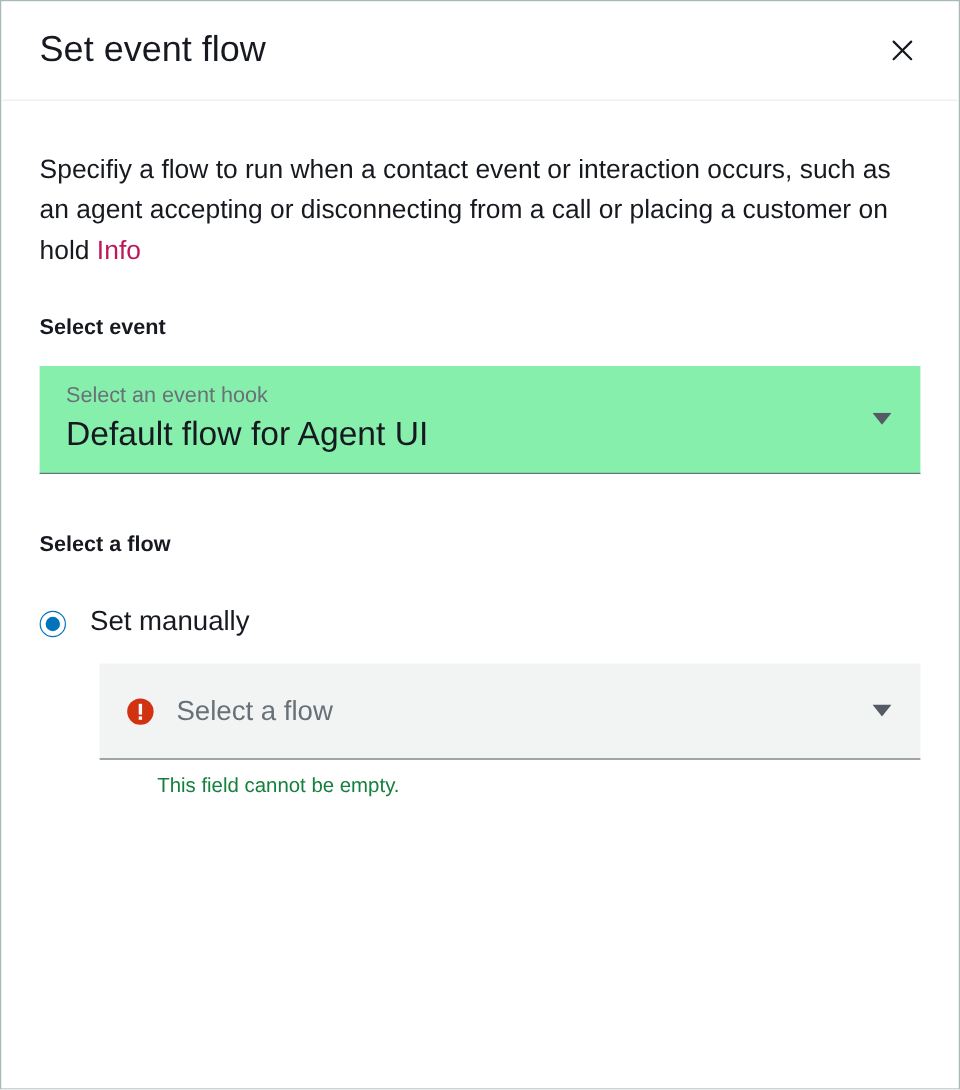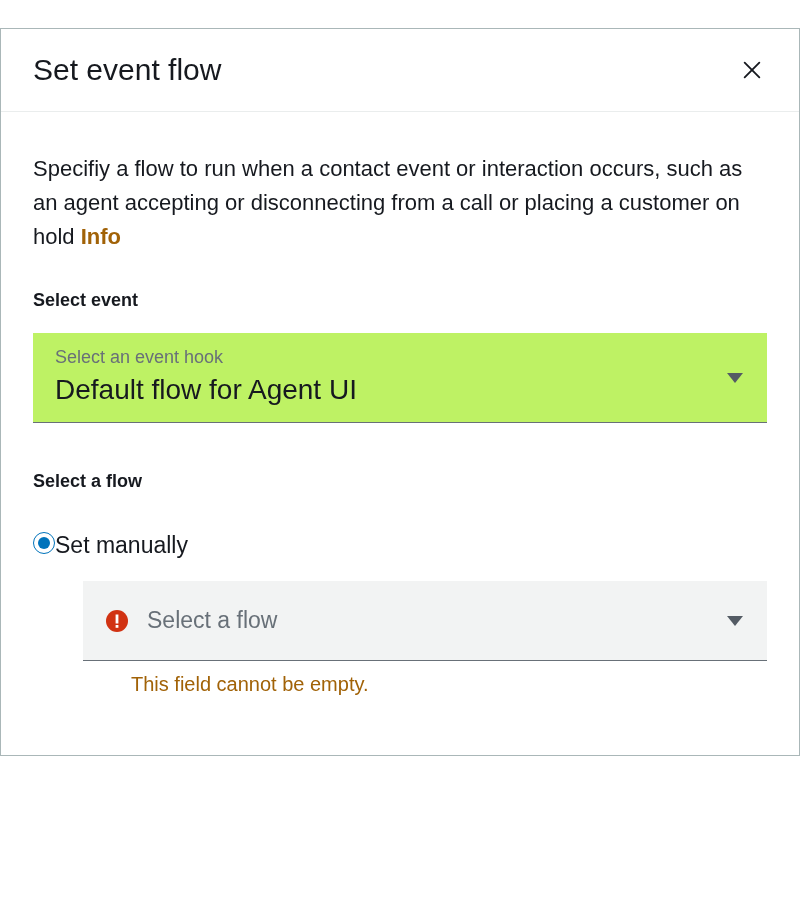--- a/index.html
+++ b/index.html
@@ -7,24 +7,23 @@
   body {
     font-family: "Amazon Ember", "Helvetica Neue", Arial, sans-serif;
     background: #fff;
     color: #16191f;
     width: 800px;
     height: 908px;
   }
   .panel {
     border: 1px solid #aab7b8;
     width: 800px;
-    height: 728px;
+    height: 908px;
     overflow: hidden;
     background: #fff;
-    margin-top: 28px;
   }
   .panel-header {
     display: flex;
     align-items: center;
     justify-content: space-between;
     padding: 24px 32px 24px 32px;
     border-bottom: 1px solid #eaeded;
   }
   .panel-title {
     font-size: 30px;
@@ -45,36 +44,35 @@
   .panel-body {
     padding: 40px 32px 0 32px;
   }
   .description {
     font-size: 22px;
     line-height: 1.55;
     color: #16191f;
     margin: 0 0 36px 0;
   }
   .info-link {
-    color: #a16207;
+    color: #be185d;
     text-decoration: none;
     cursor: pointer;
-    font-weight: bold;
   }
 
   .section-label {
     font-size: 18px;
     font-weight: 700;
     color: #16191f;
     margin: 0 0 22px 0;
   }
 
   
   .dropdown {
-    background: #bef264;
+    background: #86efac;
     border-bottom: 1px solid #687078;
     padding: 14px 20px 16px 22px;
     position: relative;
     cursor: pointer;
   }
   .dropdown .caption {
     font-size: 18px;
     color: #687078;
     margin-bottom: 6px;
   }
@@ -89,21 +87,22 @@
     transform: translateY(-50%);
     color: #545b64;
   }
   .caret svg { width: 16px; height: 10px; }
 
   .spacer { height: 48px; }
 
   
   .radio-row {
     display: flex;
-    align-items: flex-start;
+    align-items: flex-end;
+    gap: 20px;
     margin-bottom: 22px;
   }
   .radio {
     width: 22px; height: 22px;
     border-radius: 50%;
     border: 1.6px solid #879196;
     display: inline-flex;
     align-items: center;
     justify-content: center;
     flex-shrink: 0;
@@ -148,22 +147,22 @@
     transform: translateY(-50%);
     color: #545b64;
   }
   .error-icon {
     width: 24px; height: 24px;
     flex-shrink: 0;
   }
   .error-icon svg { width: 24px; height: 24px; }
 
   .error-text {
-    color: #a16207;
-    font-size: 20px;
+    color: #15803d;
+    font-size: 17px;
     margin-top: 12px;
     margin-left: 48px;
   }
 </style>
 </head>
 <body>
 
 <div class="panel">
 
   <div class="panel-header">

